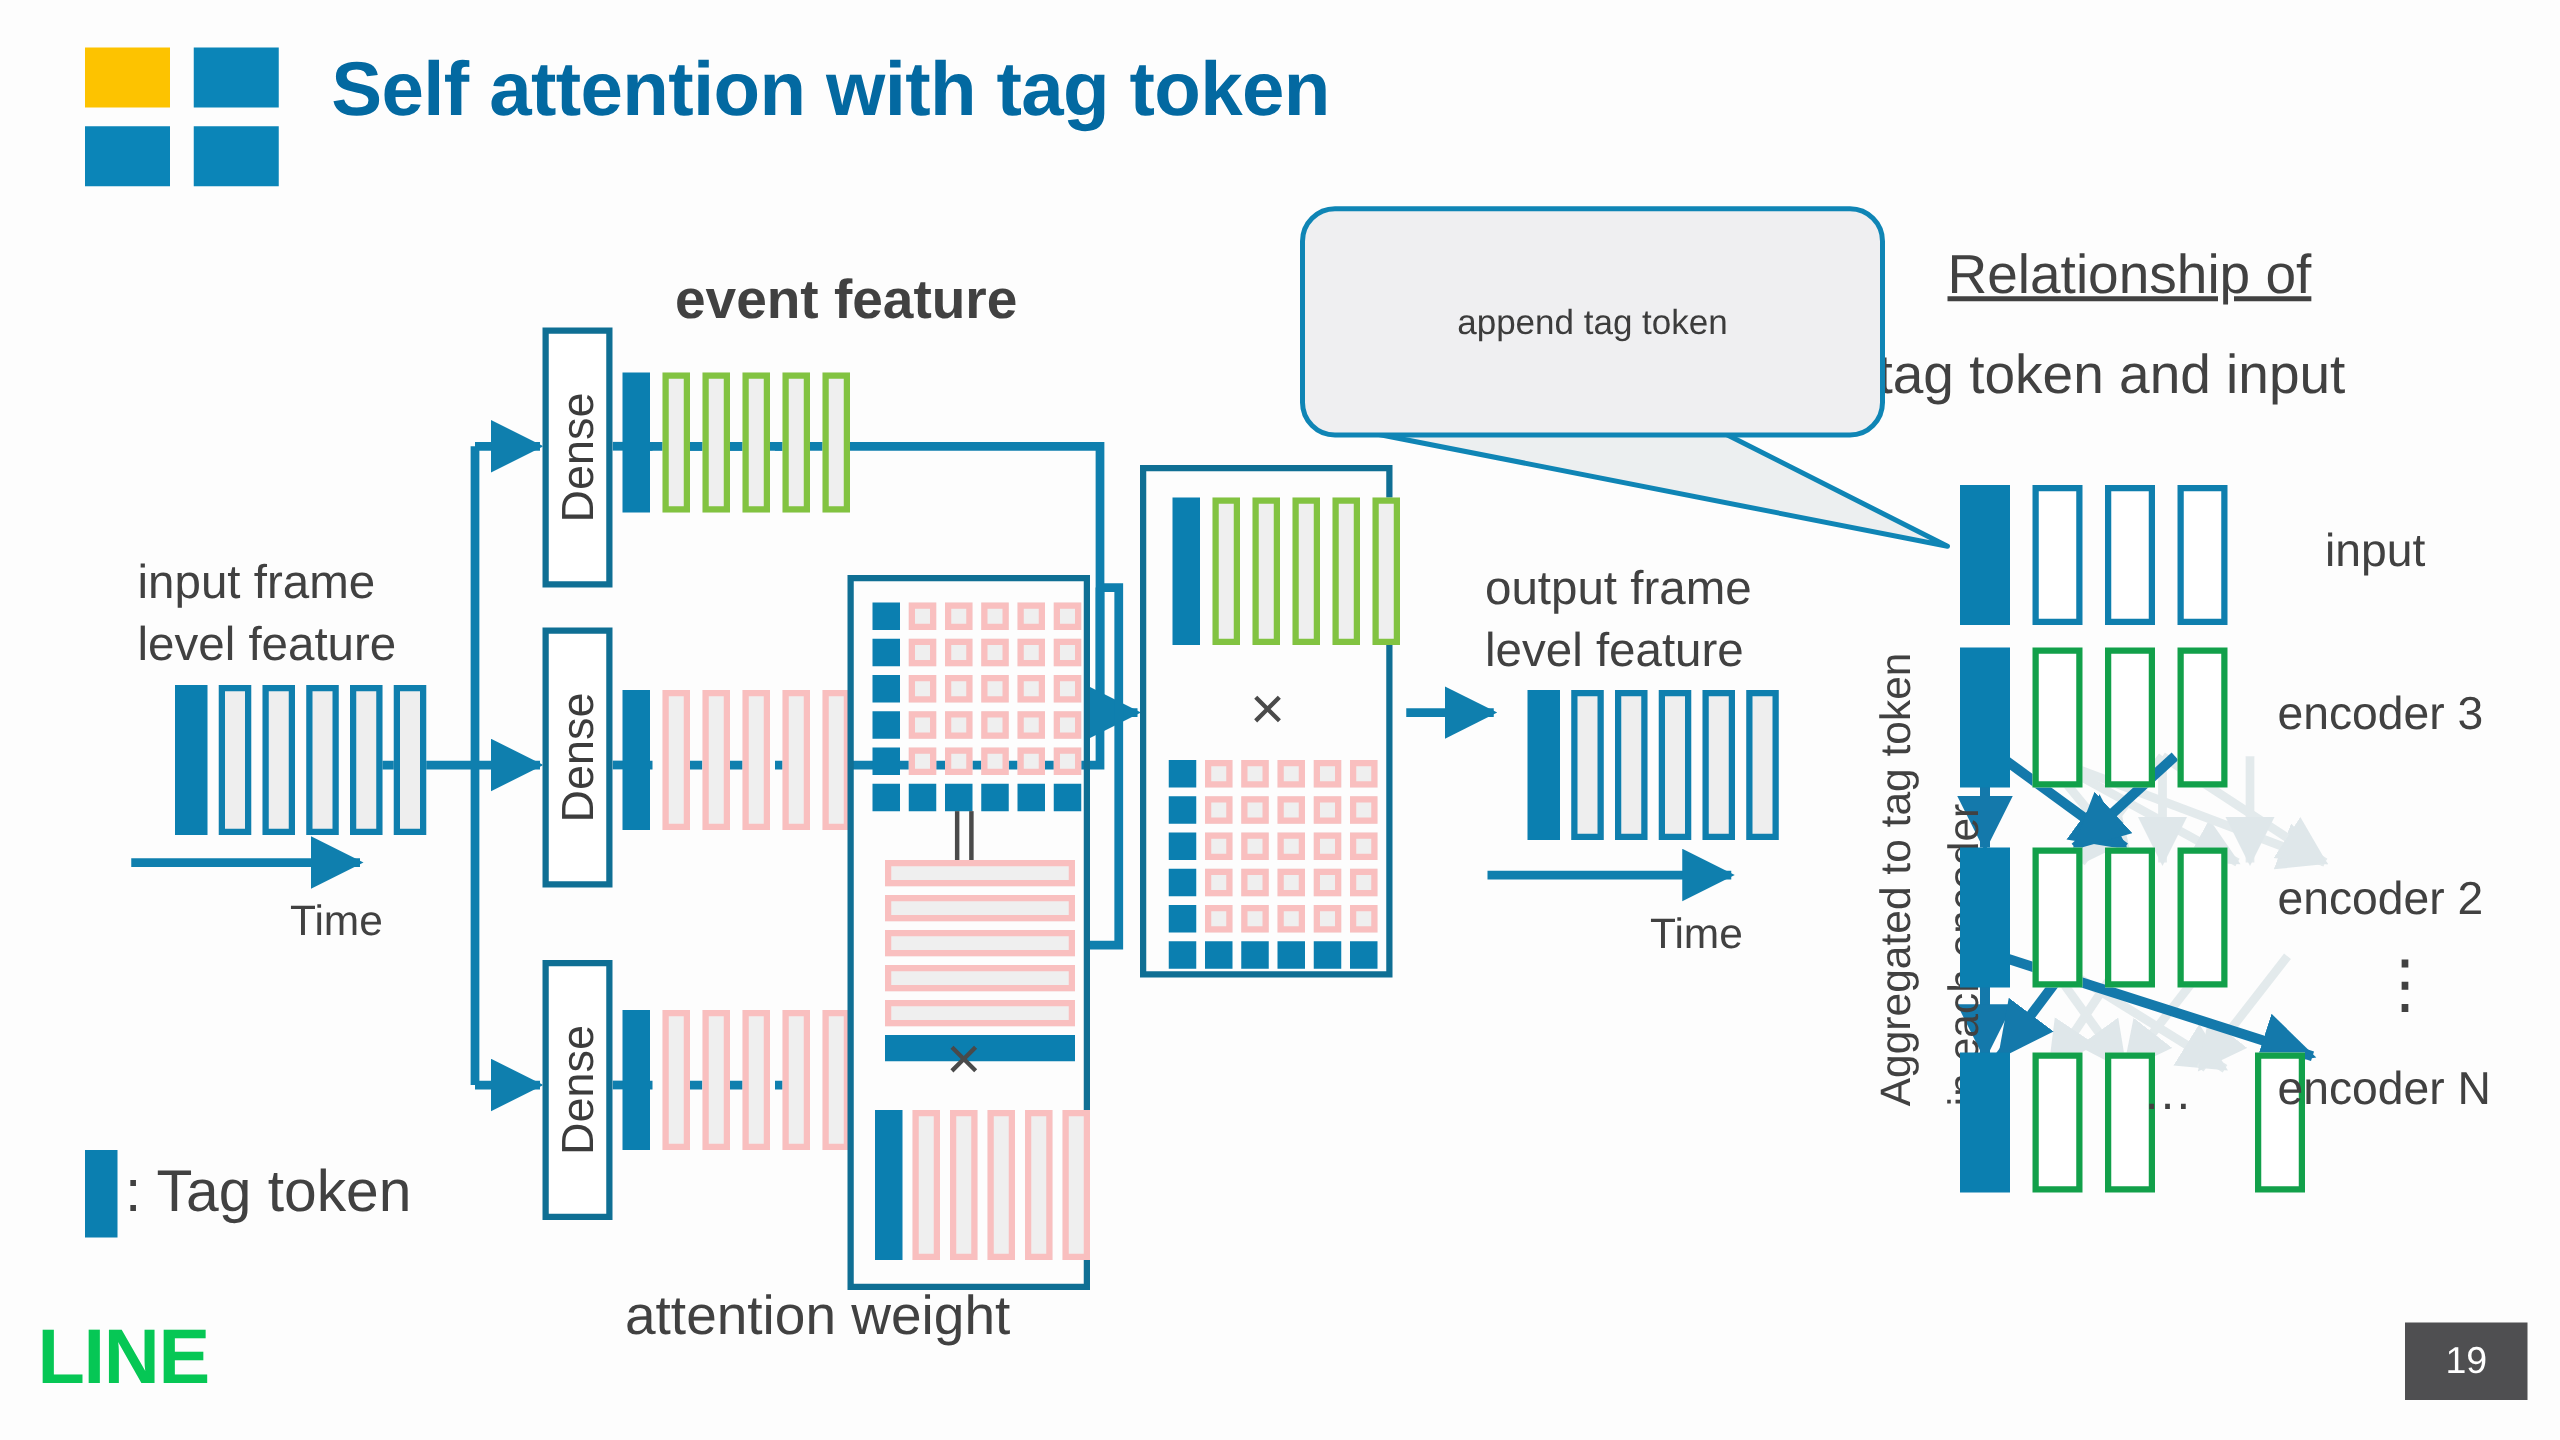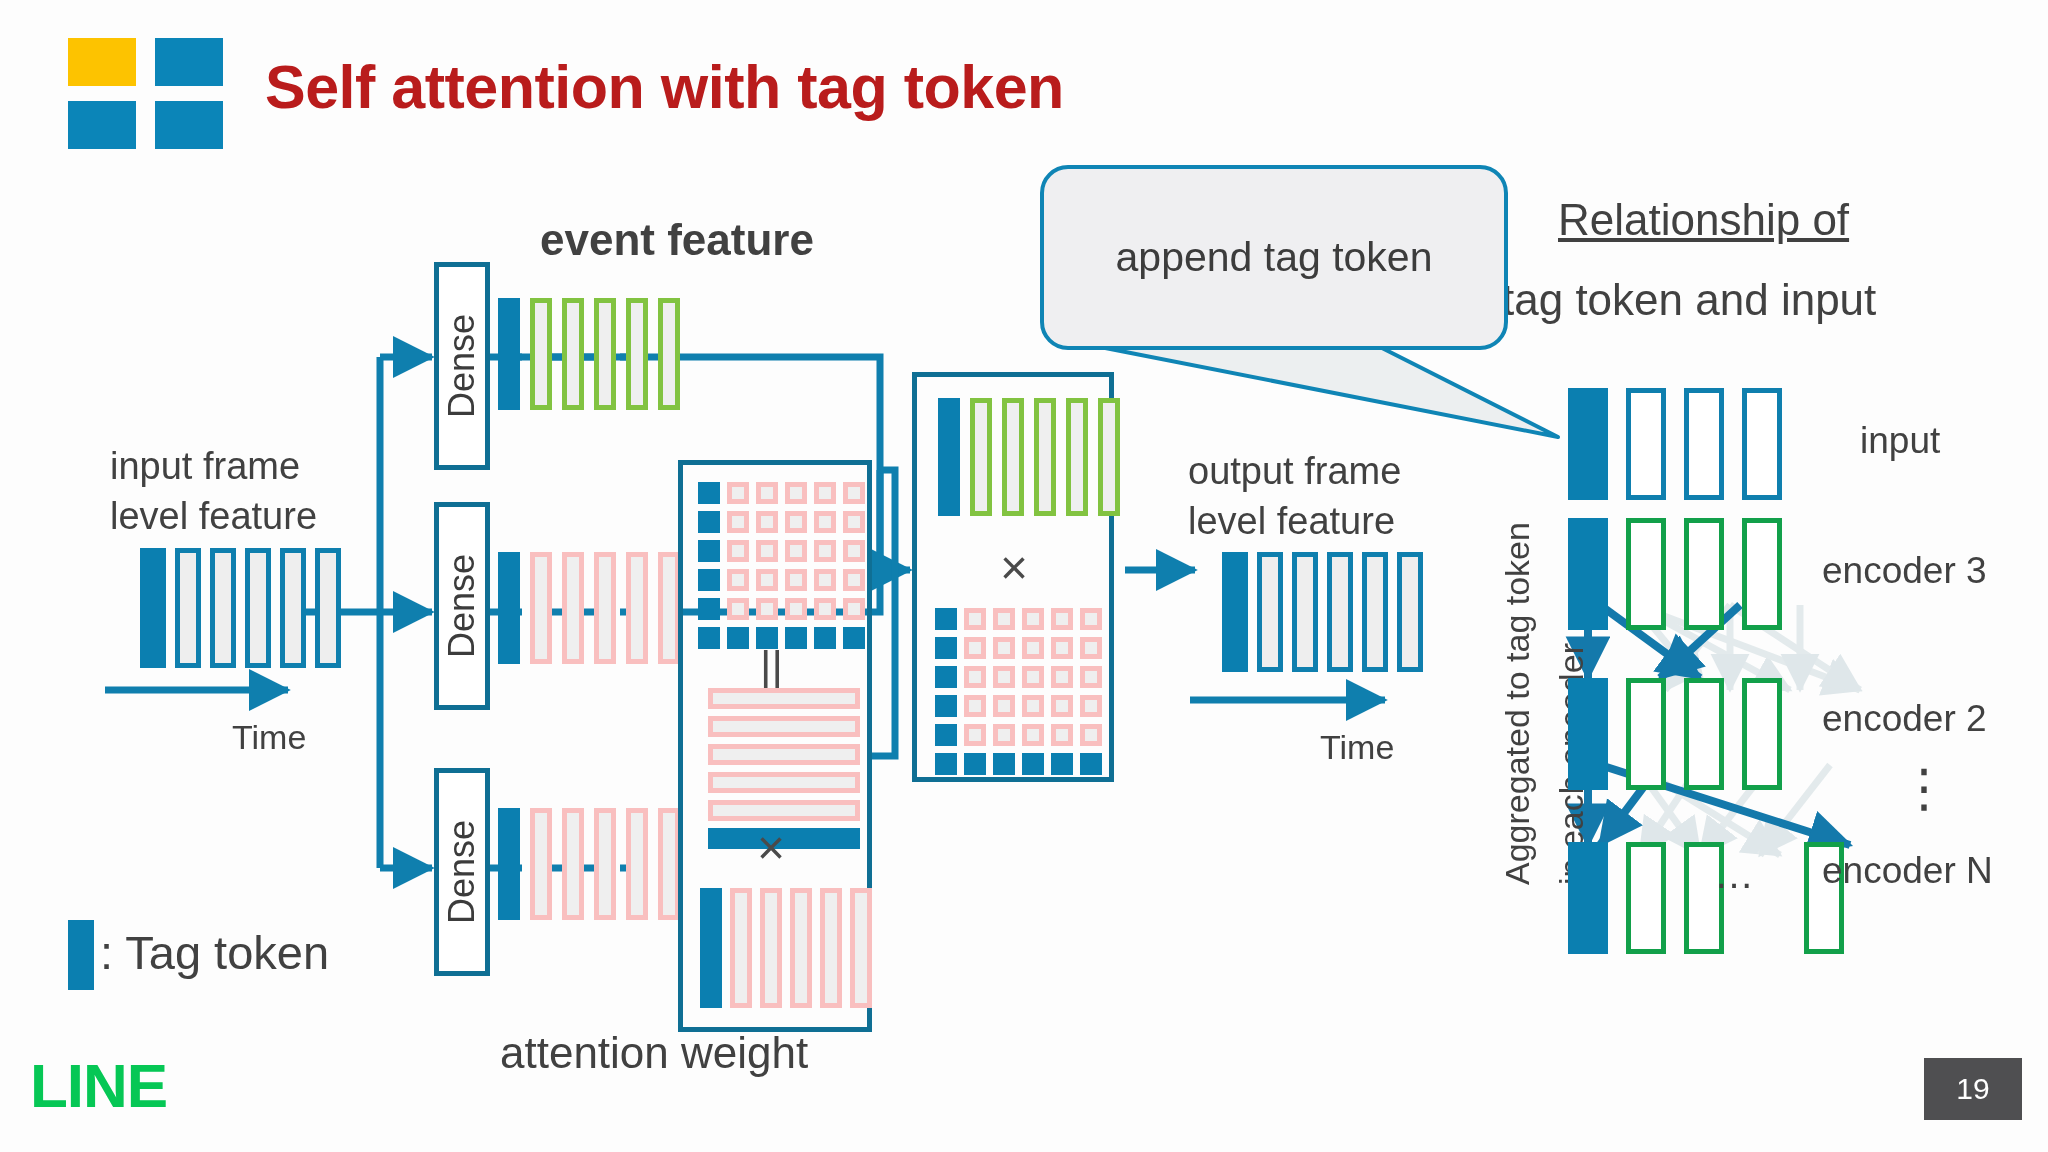--- a/index.html
+++ b/index.html
@@ -21,24 +21,24 @@
 
   
   #logo-mark { left: 68px; top: 38px; width: 155px; height: 110px; }
   #logo-mark .sq { position: absolute; }
   #logo-mark .tl { left: 0;    top: 0;   width: 68px; height: 48px; background: #FDC300; }
   #logo-mark .tr { left: 87px; top: 0;   width: 68px; height: 48px; background: #0b85b8; }
   #logo-mark .bl { left: 0;    top: 63px;width: 68px; height: 48px; background: #0b85b8; }
   #logo-mark .br { left: 87px; top: 63px;width: 68px; height: 48px; background: #0b85b8; }
 
   #slide-title {
-    left: 265px; top: 52px;
+    left: 265px; top: 36px;
     font-size: 61px;
     font-weight: bold;
-    color: #b91c1c;
+    color: #0369a1;
     letter-spacing: -0.5px;
     white-space: nowrap;
   }
 
   
   .txt { color: #414141; white-space: nowrap; }
   .t34 { font-size: 34px; }
   .t38 { font-size: 38px; }
   .t42 { font-size: 37px; }
   .t44 { font-size: 44px; }
@@ -76,21 +76,21 @@
     left: 1040px; top: 165px;
     width: 468px; height: 185px;
     box-sizing: border-box;
     border: 4px solid #0f85b5;
     border-radius: 28px;
     background: #efeff1;
     display: flex; flex-direction: column;
     align-items: center; justify-content: center;
     z-index: 4;
   }
-  #callout div { font-size: 41px; color: #3c3c3c; line-height: 1.18; white-space: nowrap; }
+  #callout div { font-size: 28px; color: #3c3c3c; line-height: 1.18; white-space: nowrap; }
 
   
   .vlabel {
     transform-origin: left top;
     transform: rotate(-90deg);
     font-size: 34px;
     color: #414141;
     white-space: nowrap;
   }
 

